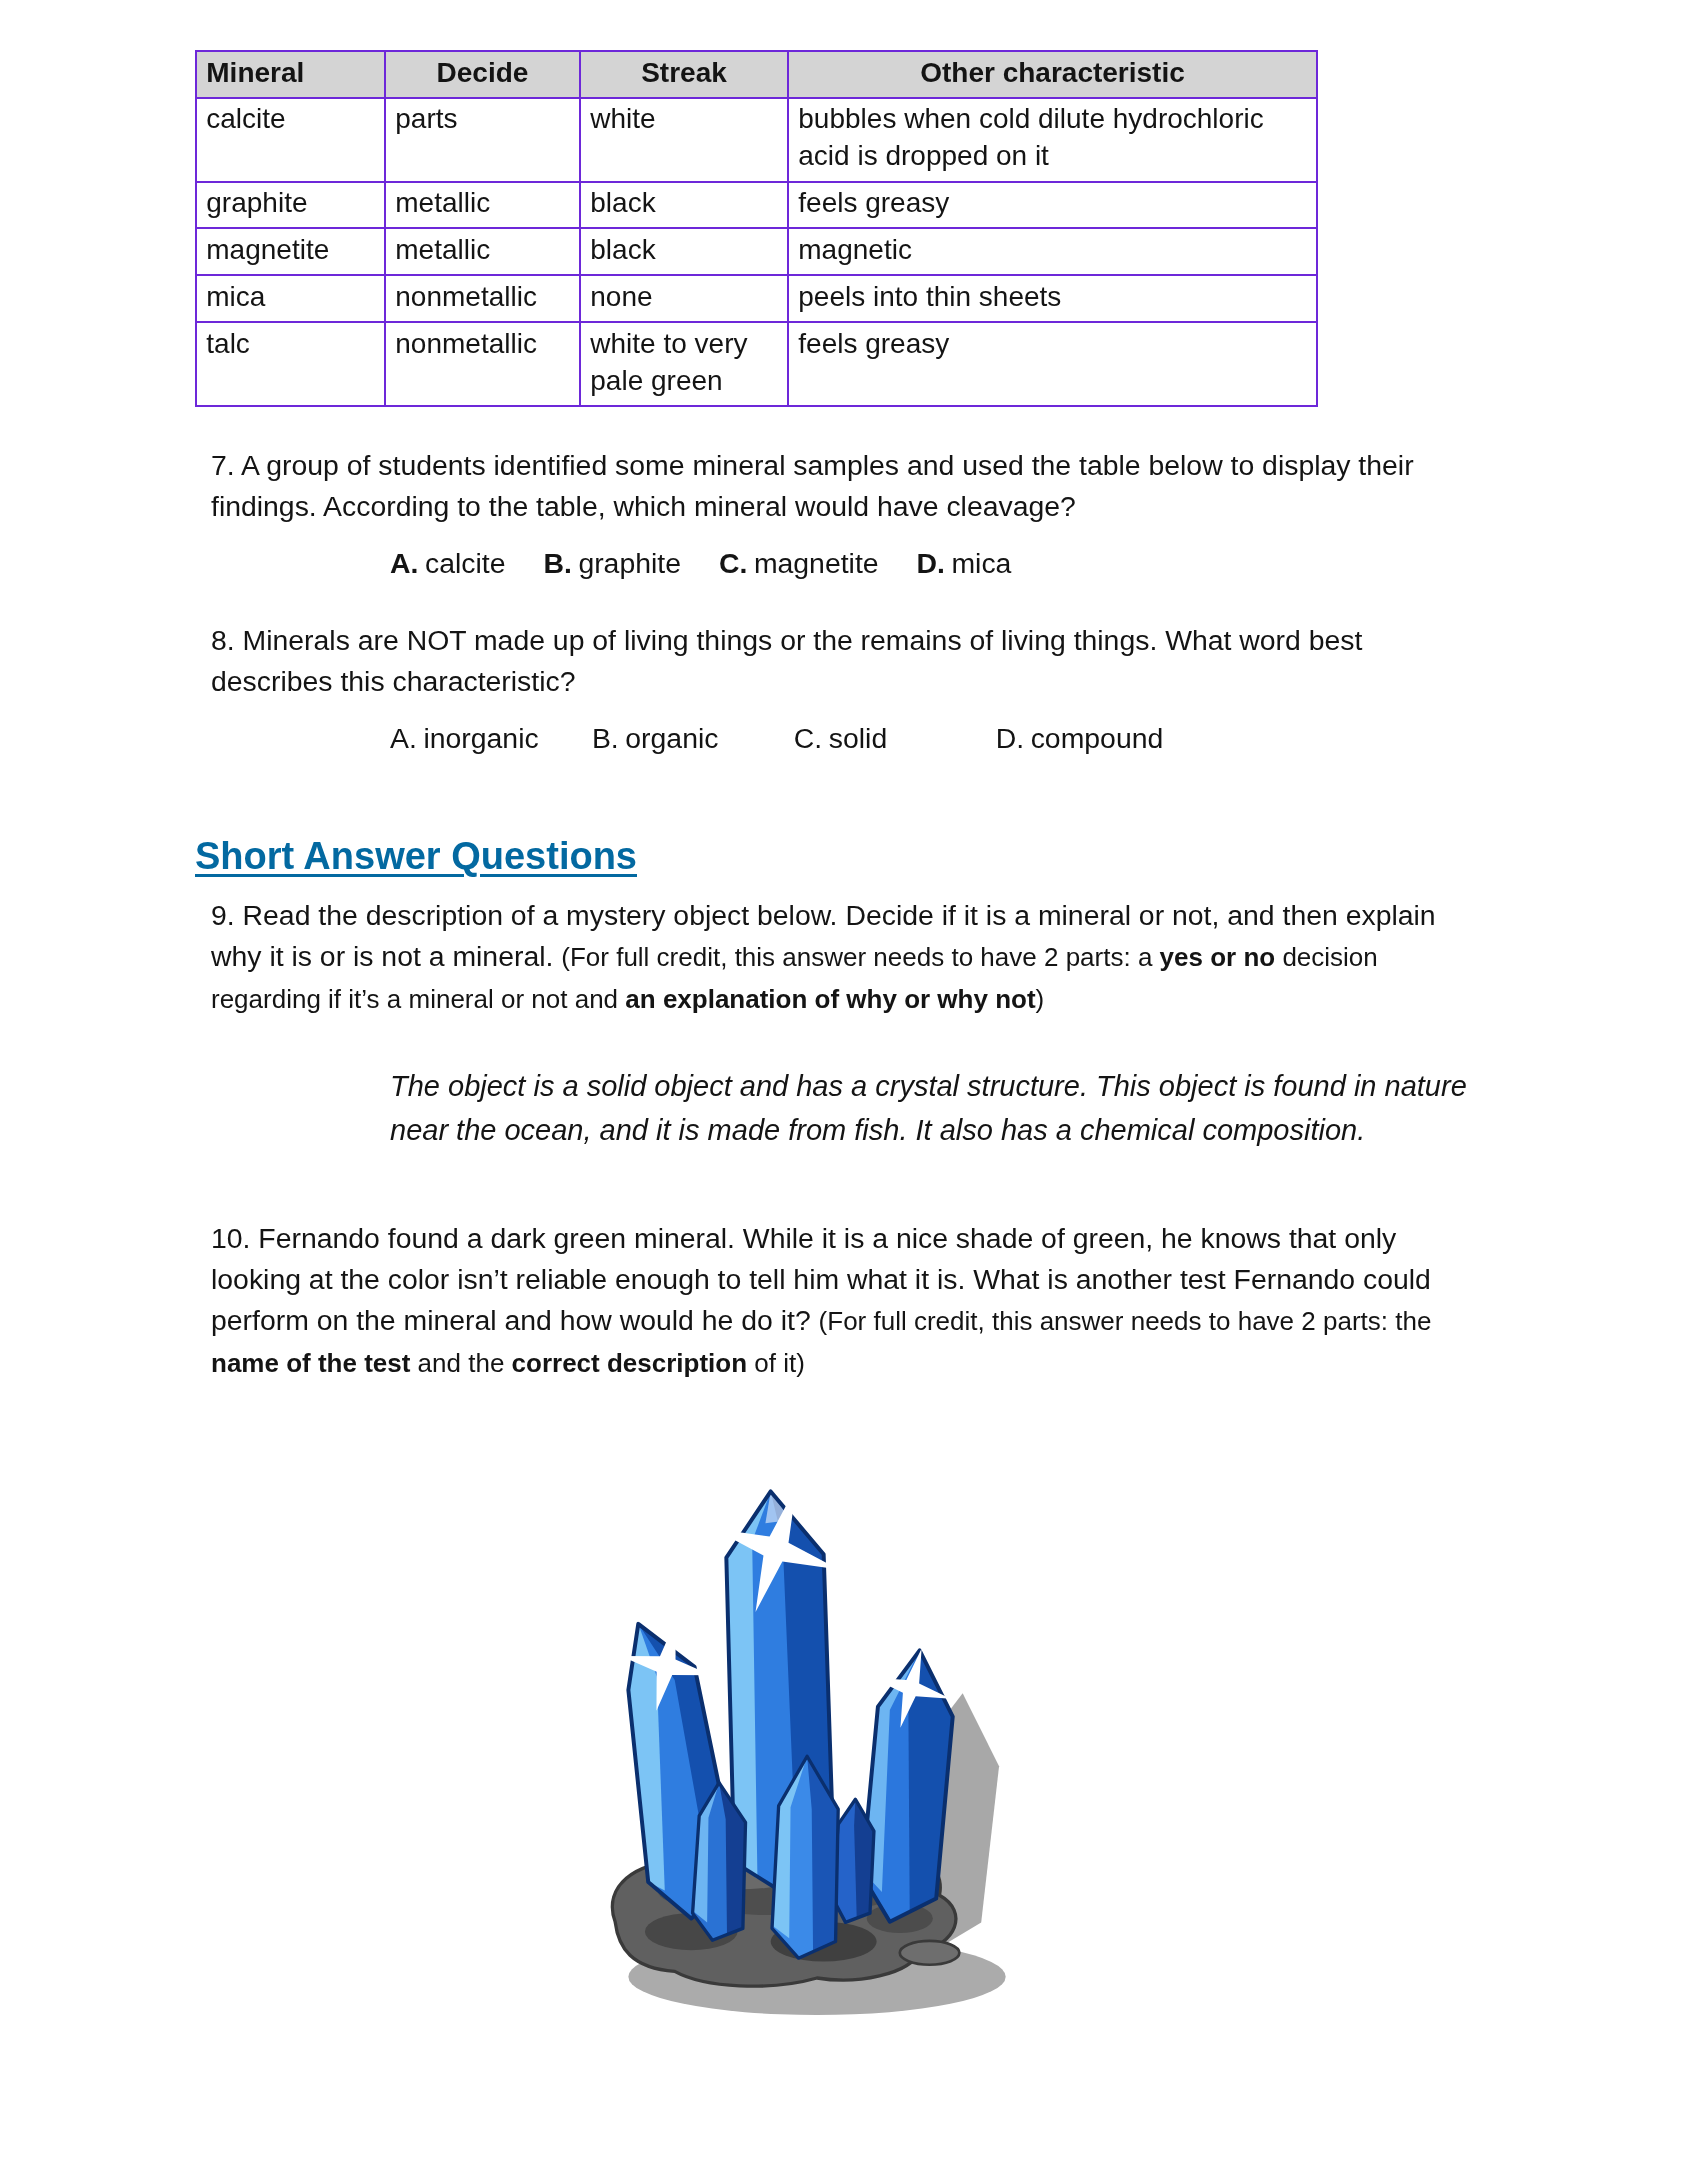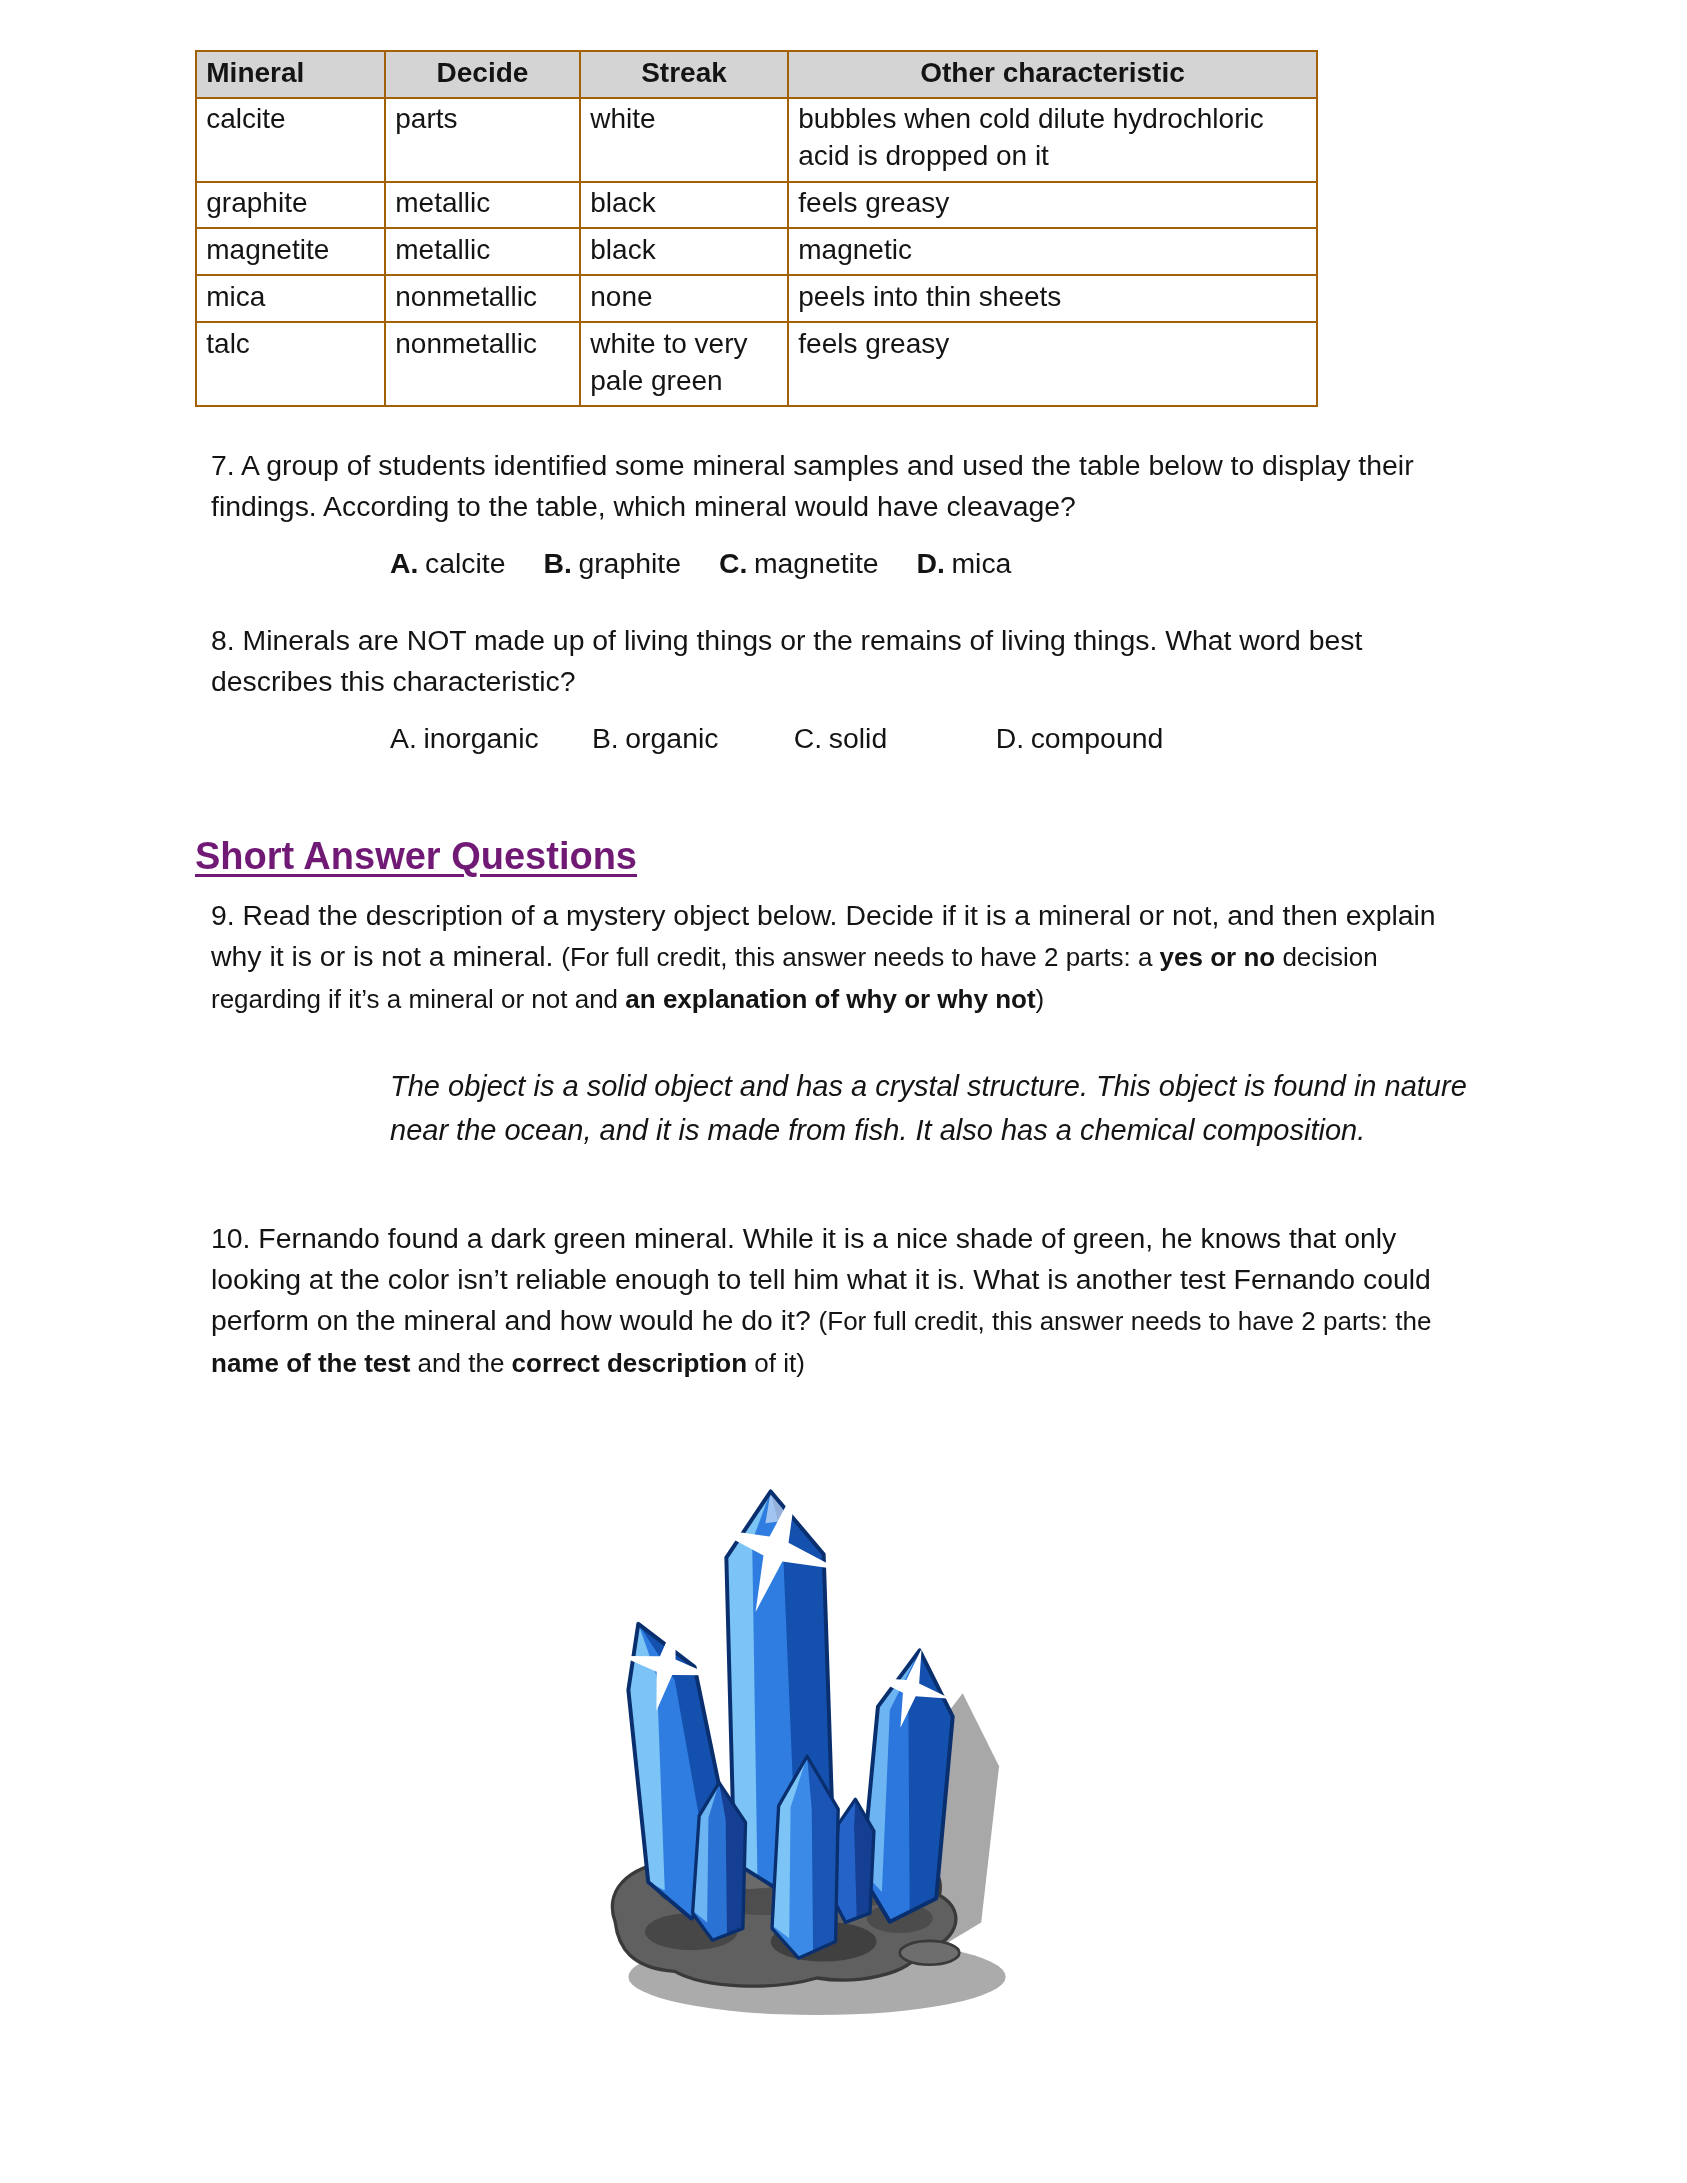--- a/index.html
+++ b/index.html
@@ -25,21 +25,21 @@
     line-height: 37px;
     margin: 0 0 2.6px 0;
   }
   table.mineral-table {
     border-collapse: collapse;
     table-layout: fixed;
     font-size: 28px;
   }
   table.mineral-table th,
   table.mineral-table td {
-    border: 2px solid #a16207;
+    border: 2px solid #6d28d9;
     padding: 2.6px 9.3px 5.3px 9.3px;
     vertical-align: top;
     text-align: left;
     line-height: 1.32;
     overflow: hidden;
   }
   table.mineral-table thead th {
     background: #d4d4d4;
     font-weight: bold;
     text-align: center;
@@ -69,21 +69,21 @@
     white-space: nowrap;
   }
   h2.sa-heading {
     font-size: 38px;
     line-height: 46px;
     font-weight: bold;
     text-decoration: underline;
     text-decoration-thickness: 2.6px;
     text-underline-offset: 5.3px;
     margin: 74px 0 12px 0;
-    color: #701a75;
+    color: #0369a1;
   }
   .small-note { font-size: 26px; }
   .bold-seg { font-weight: bold; }
   .mystery-block {
     font-style: italic;
     font-size: 29px;
     line-height: 44px;
     margin: 44px 0 0 195px;
     width: 1085px;
   }

